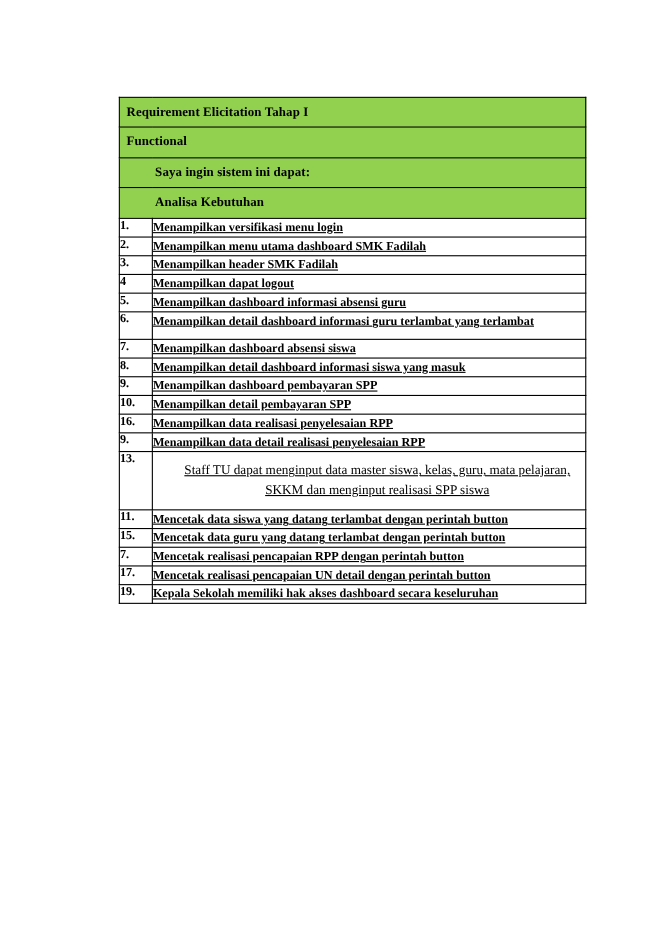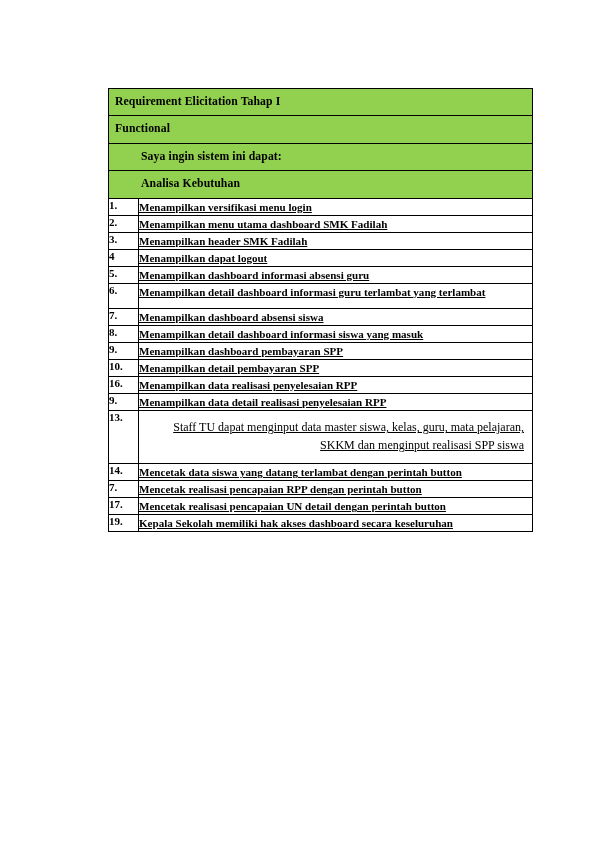--- a/index.html
+++ b/index.html
@@ -73,21 +73,21 @@
     hyphens: none;
     text-decoration: underline;
   }
   
 
   
   .txt-cell.plain {
     font-weight: normal;
     font-size: 9pt;
     line-height: 1.5;
-    text-align: right;
+    text-align: center;
     padding: 7px 8px 9px 23px;
   }
   .num-cell.plain {
     font-weight: bold;
     font-size: 8.3pt;
   }
 
   
   .tall-6 .txt-cell { padding-bottom: 8px; }
 </style>
@@ -161,22 +161,26 @@
       </tr>
       <tr>
         <td class="num-cell">9.</td>
         <td class="txt-cell">Menampilkan data detail realisasi penyelesaian RPP</td>
       </tr>
       <tr>
         <td class="num-cell plain">13.</td>
         <td class="txt-cell plain">Staff TU dapat menginput data master siswa, kelas, guru, mata pelajaran, SKKM dan menginput realisasi SPP siswa</td>
       </tr>
       <tr>
-        <td class="num-cell">14.</td>
+        <td class="num-cell">11.</td>
         <td class="txt-cell">Mencetak data siswa yang datang terlambat dengan perintah button</td>
+      </tr>
+      <tr>
+        <td class="num-cell">15.</td>
+        <td class="txt-cell">Mencetak data guru yang datang terlambat dengan perintah button</td>
       </tr>
       <tr>
         <td class="num-cell">7.</td>
         <td class="txt-cell">Mencetak realisasi pencapaian RPP dengan  perintah button</td>
       </tr>
       <tr>
         <td class="num-cell">17.</td>
         <td class="txt-cell">Mencetak realisasi pencapaian UN detail dengan  perintah button</td>
       </tr>
       <tr>

